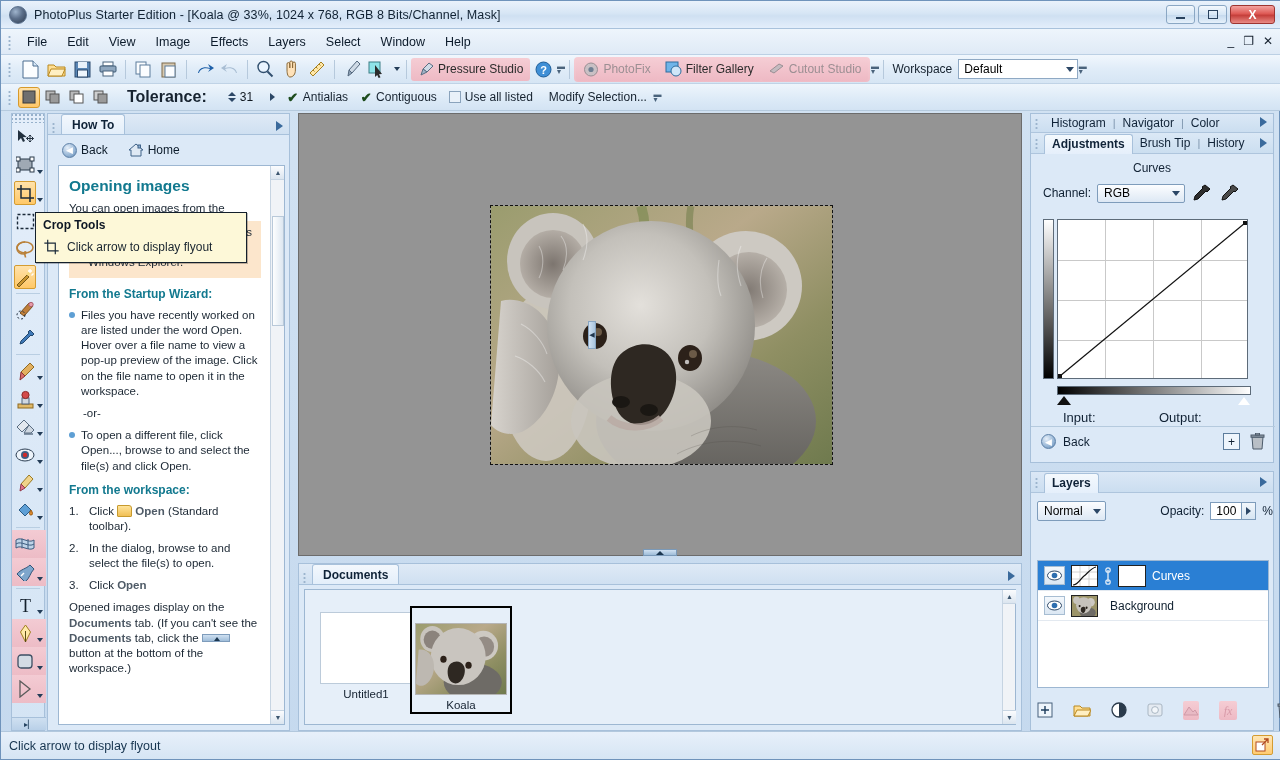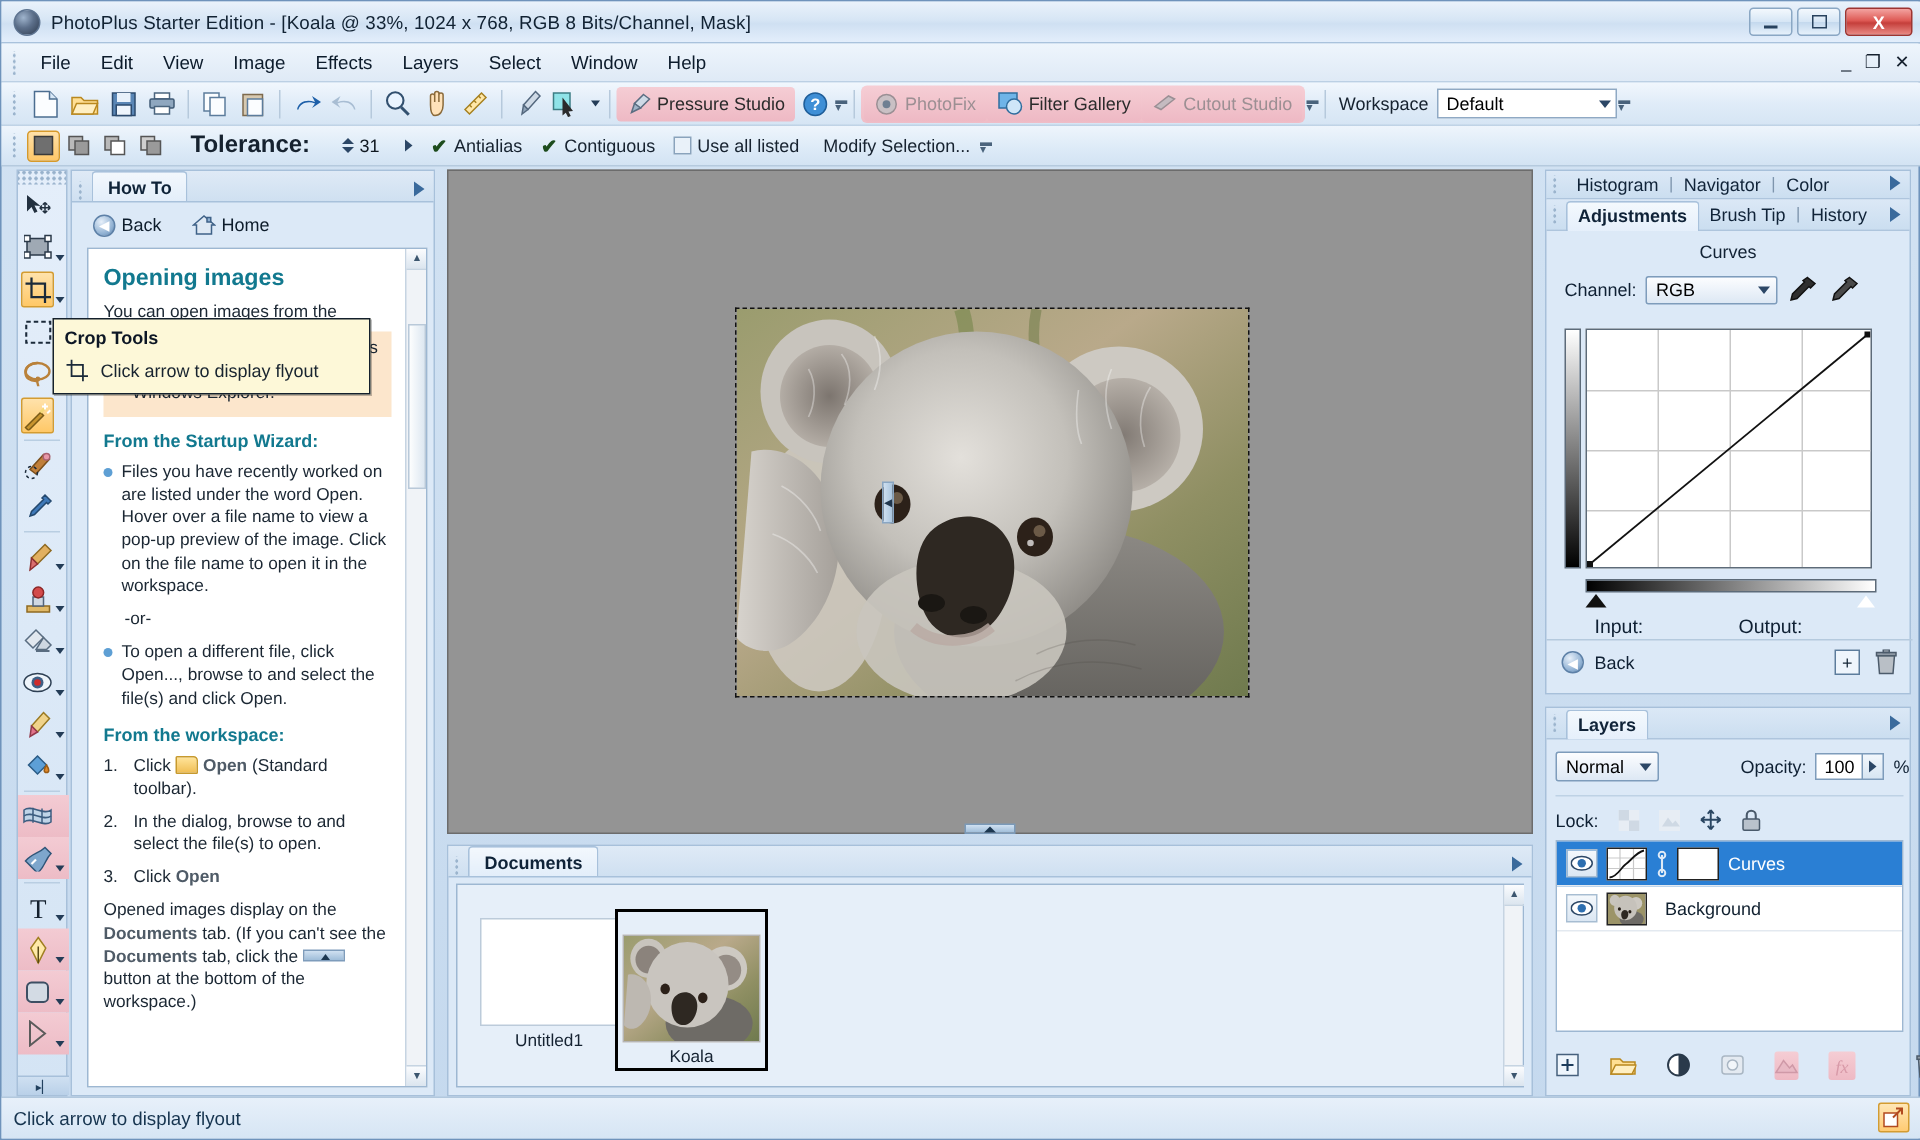--- a/index.html
+++ b/index.html
@@ -1058,47 +1058,20 @@
         <span style="font-size:12px;color:#0f2033;margin-left:48px;">Opacity:</span>
         <div style="display:flex;">
           <div id="opacity-box">100</div>
           <div id="opacity-arrow">
             <span style="width:0;height:0;border-top:4px solid transparent;border-bottom:4px solid transparent;border-left:5px solid #2c4766;"></span>
           </div>
         </div>
         <span style="font-size:12px;color:#0f2033;">%</span>
       </div>
 
-      <div id="lock-row">
-        <span>Lock:</span>
-        <span>
-          <svg width="14" height="14" viewBox="0 0 14 14">
-              <rect width="14" height="14" fill="#e7edf4"></rect>
-              <rect width="7" height="7" fill="#cfd9e4"></rect>
-              <rect x="7" y="7" width="7" height="7" fill="#cfd9e4"></rect>
-            </svg>
-        </span>
-        <span>
-          <svg width="14" height="14" viewBox="0 0 14 14">
-              <rect width="14" height="14" fill="#e7edf4"></rect>
-              <path d="M2 11l4-6 3 4 2-2 3 4z" fill="#cfd9e4"></path>
-            </svg>
-        </span>
-        <span>
-          <svg width="15" height="15" viewBox="0 0 15 15">
-              <path d="M7.5 1v13M1 7.5h13M7.5 1L5.5 3.5M7.5 1l2 2.5M7.5 14l-2-2.5M7.5 14l2-2.5M1 7.5L3.5 5.5M1 7.5L3.5 9.5M14 7.5L11.5 5.5M14 7.5L11.5 9.5" stroke="#2b4763" stroke-width="1.3" fill="none"></path>
-            </svg>
-        </span>
-        <span>
-          <svg width="13" height="15" viewBox="0 0 13 15">
-              <path d="M3.5 7V4.5a3 3 0 016 0V7" stroke="#4a5a6b" stroke-width="1.4" fill="none"></path>
-              <rect x="1" y="7" width="11" height="7.5" rx="1" fill="#b9c2cc" stroke="#4a5a6b"></rect>
-            </svg>
-        </span>
-      </div>
 
       <div id="layerlist">
         <div class="layer-row sel">
           <span class="eye">
             <svg width="15" height="11" viewBox="0 0 15 11">
                 <ellipse cx="7.5" cy="5.5" rx="7" ry="4.5" fill="#fff" stroke="#2c4766"></ellipse>
                 <circle cx="7.5" cy="5.5" r="2.8" fill="#2e6fb0"></circle>
               </svg>
           </span>
           <span class="lthumb">

